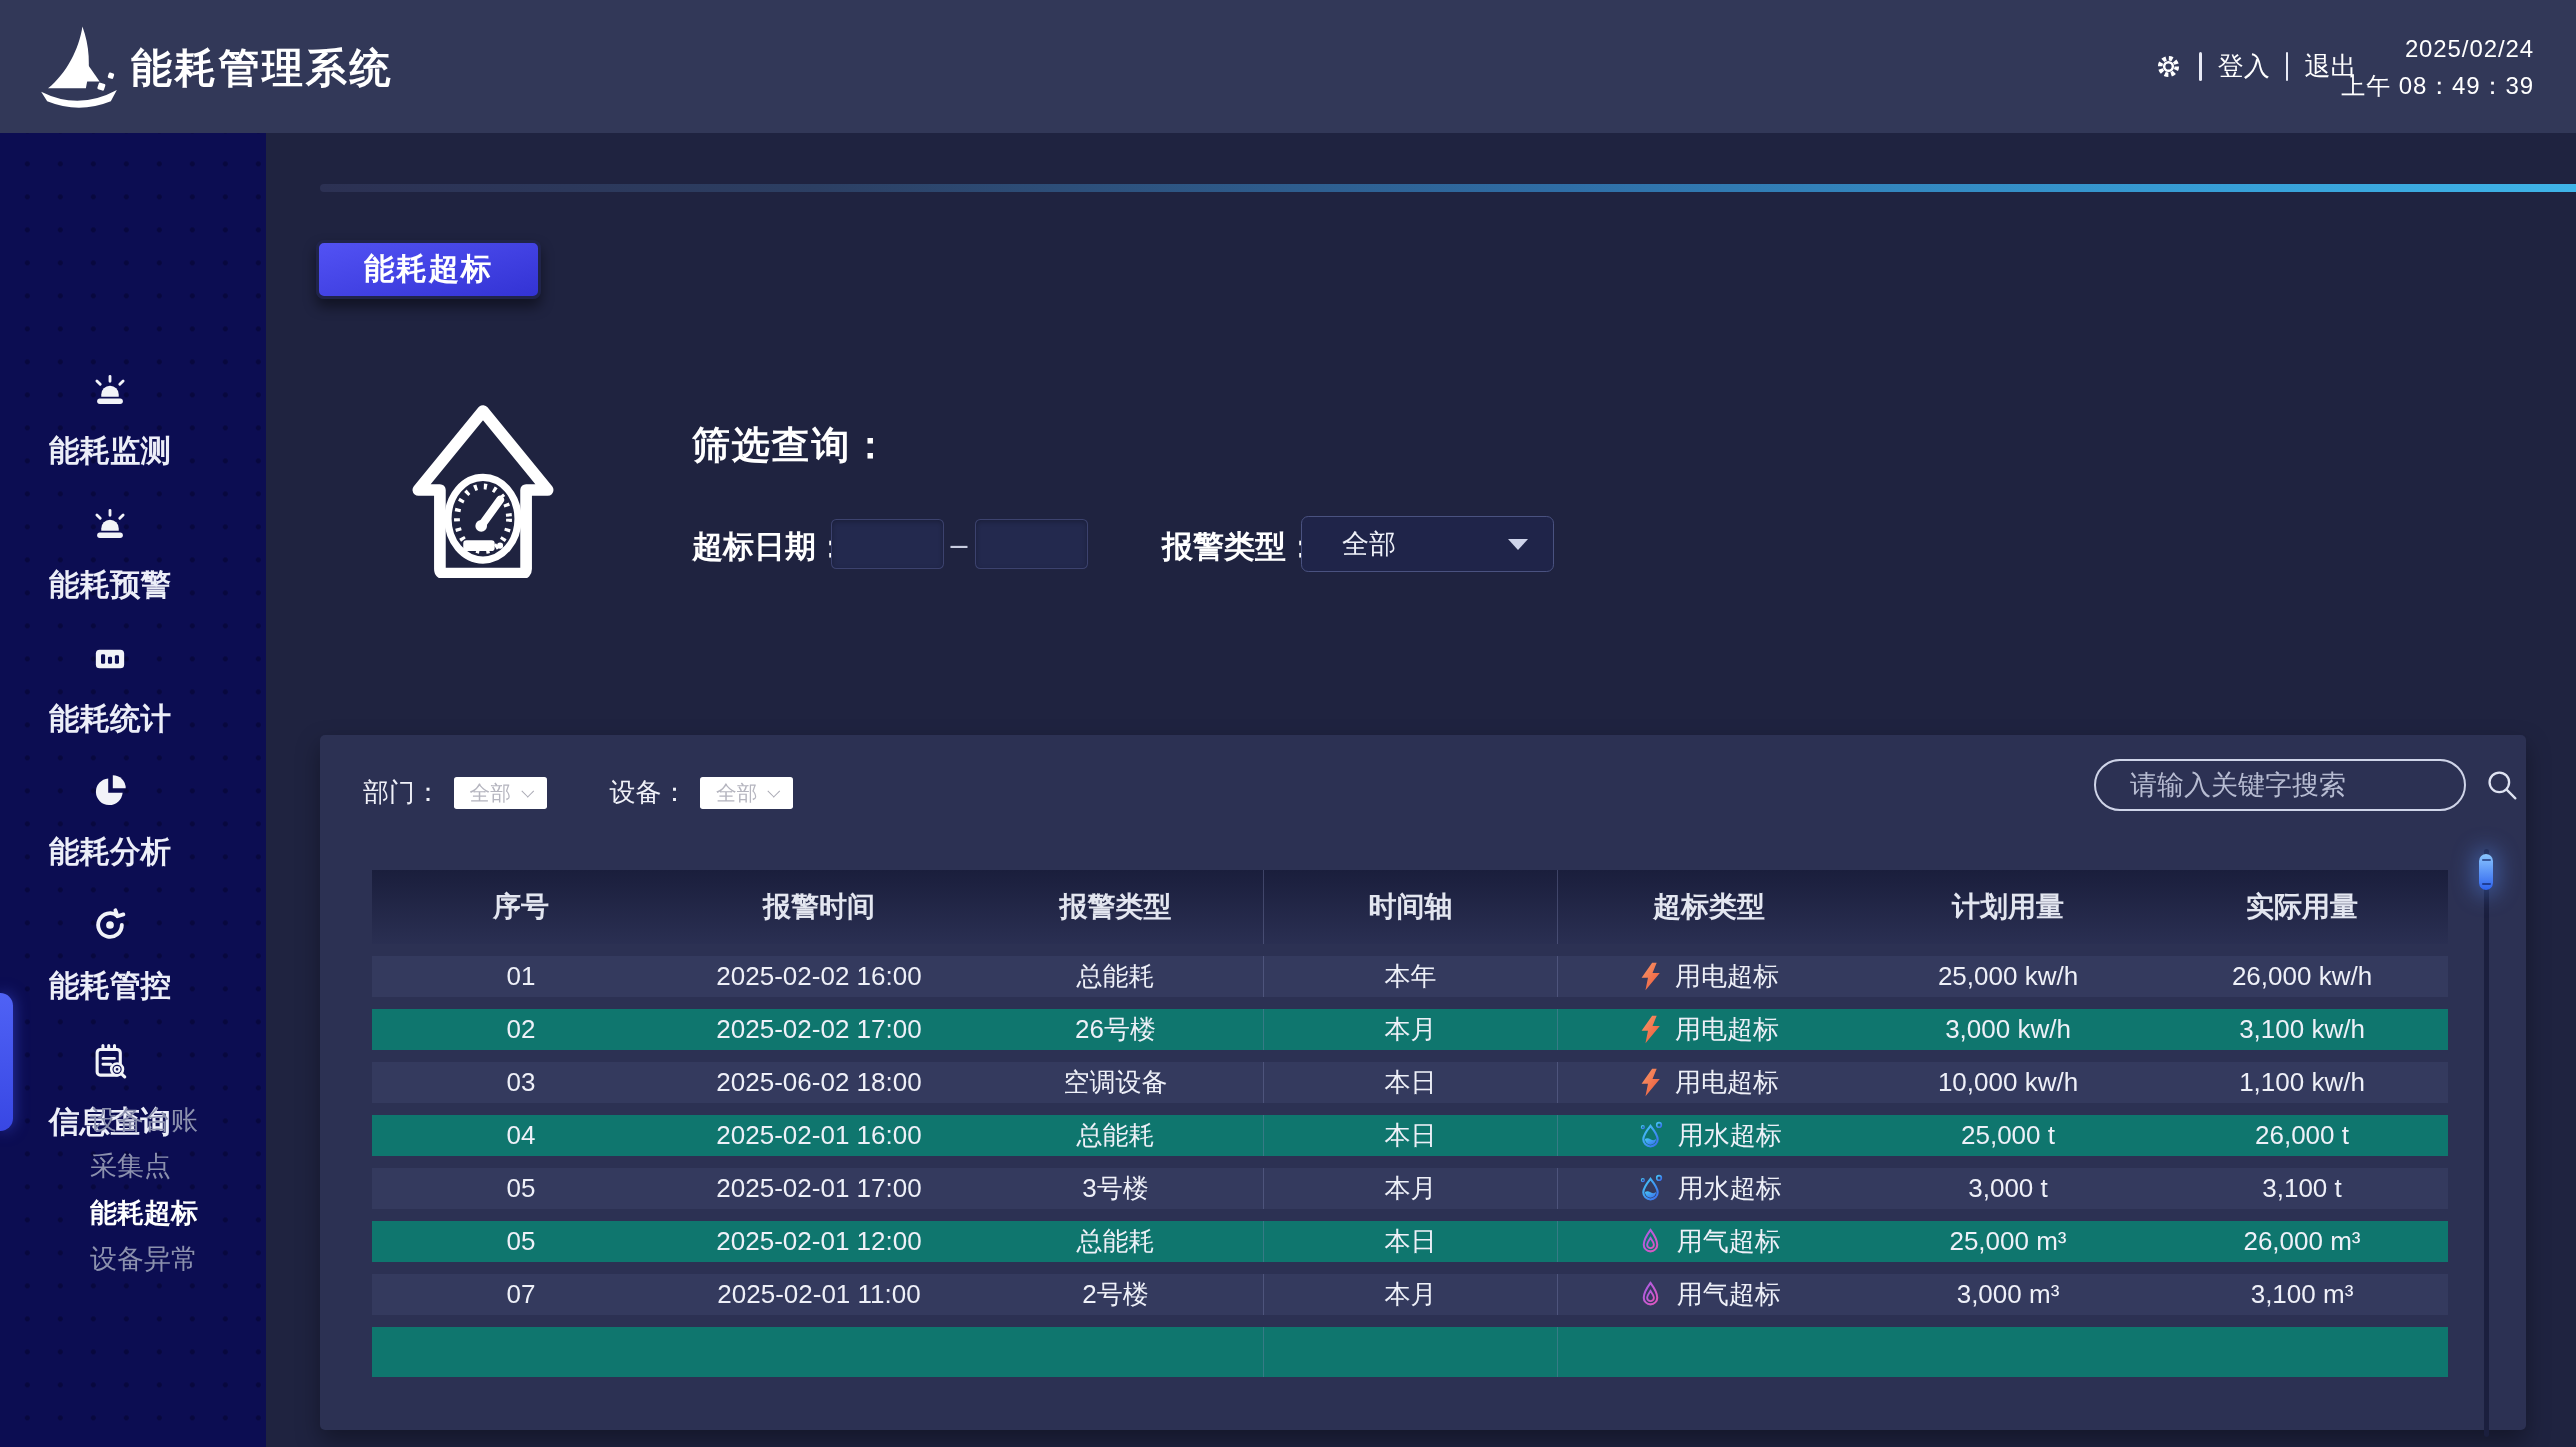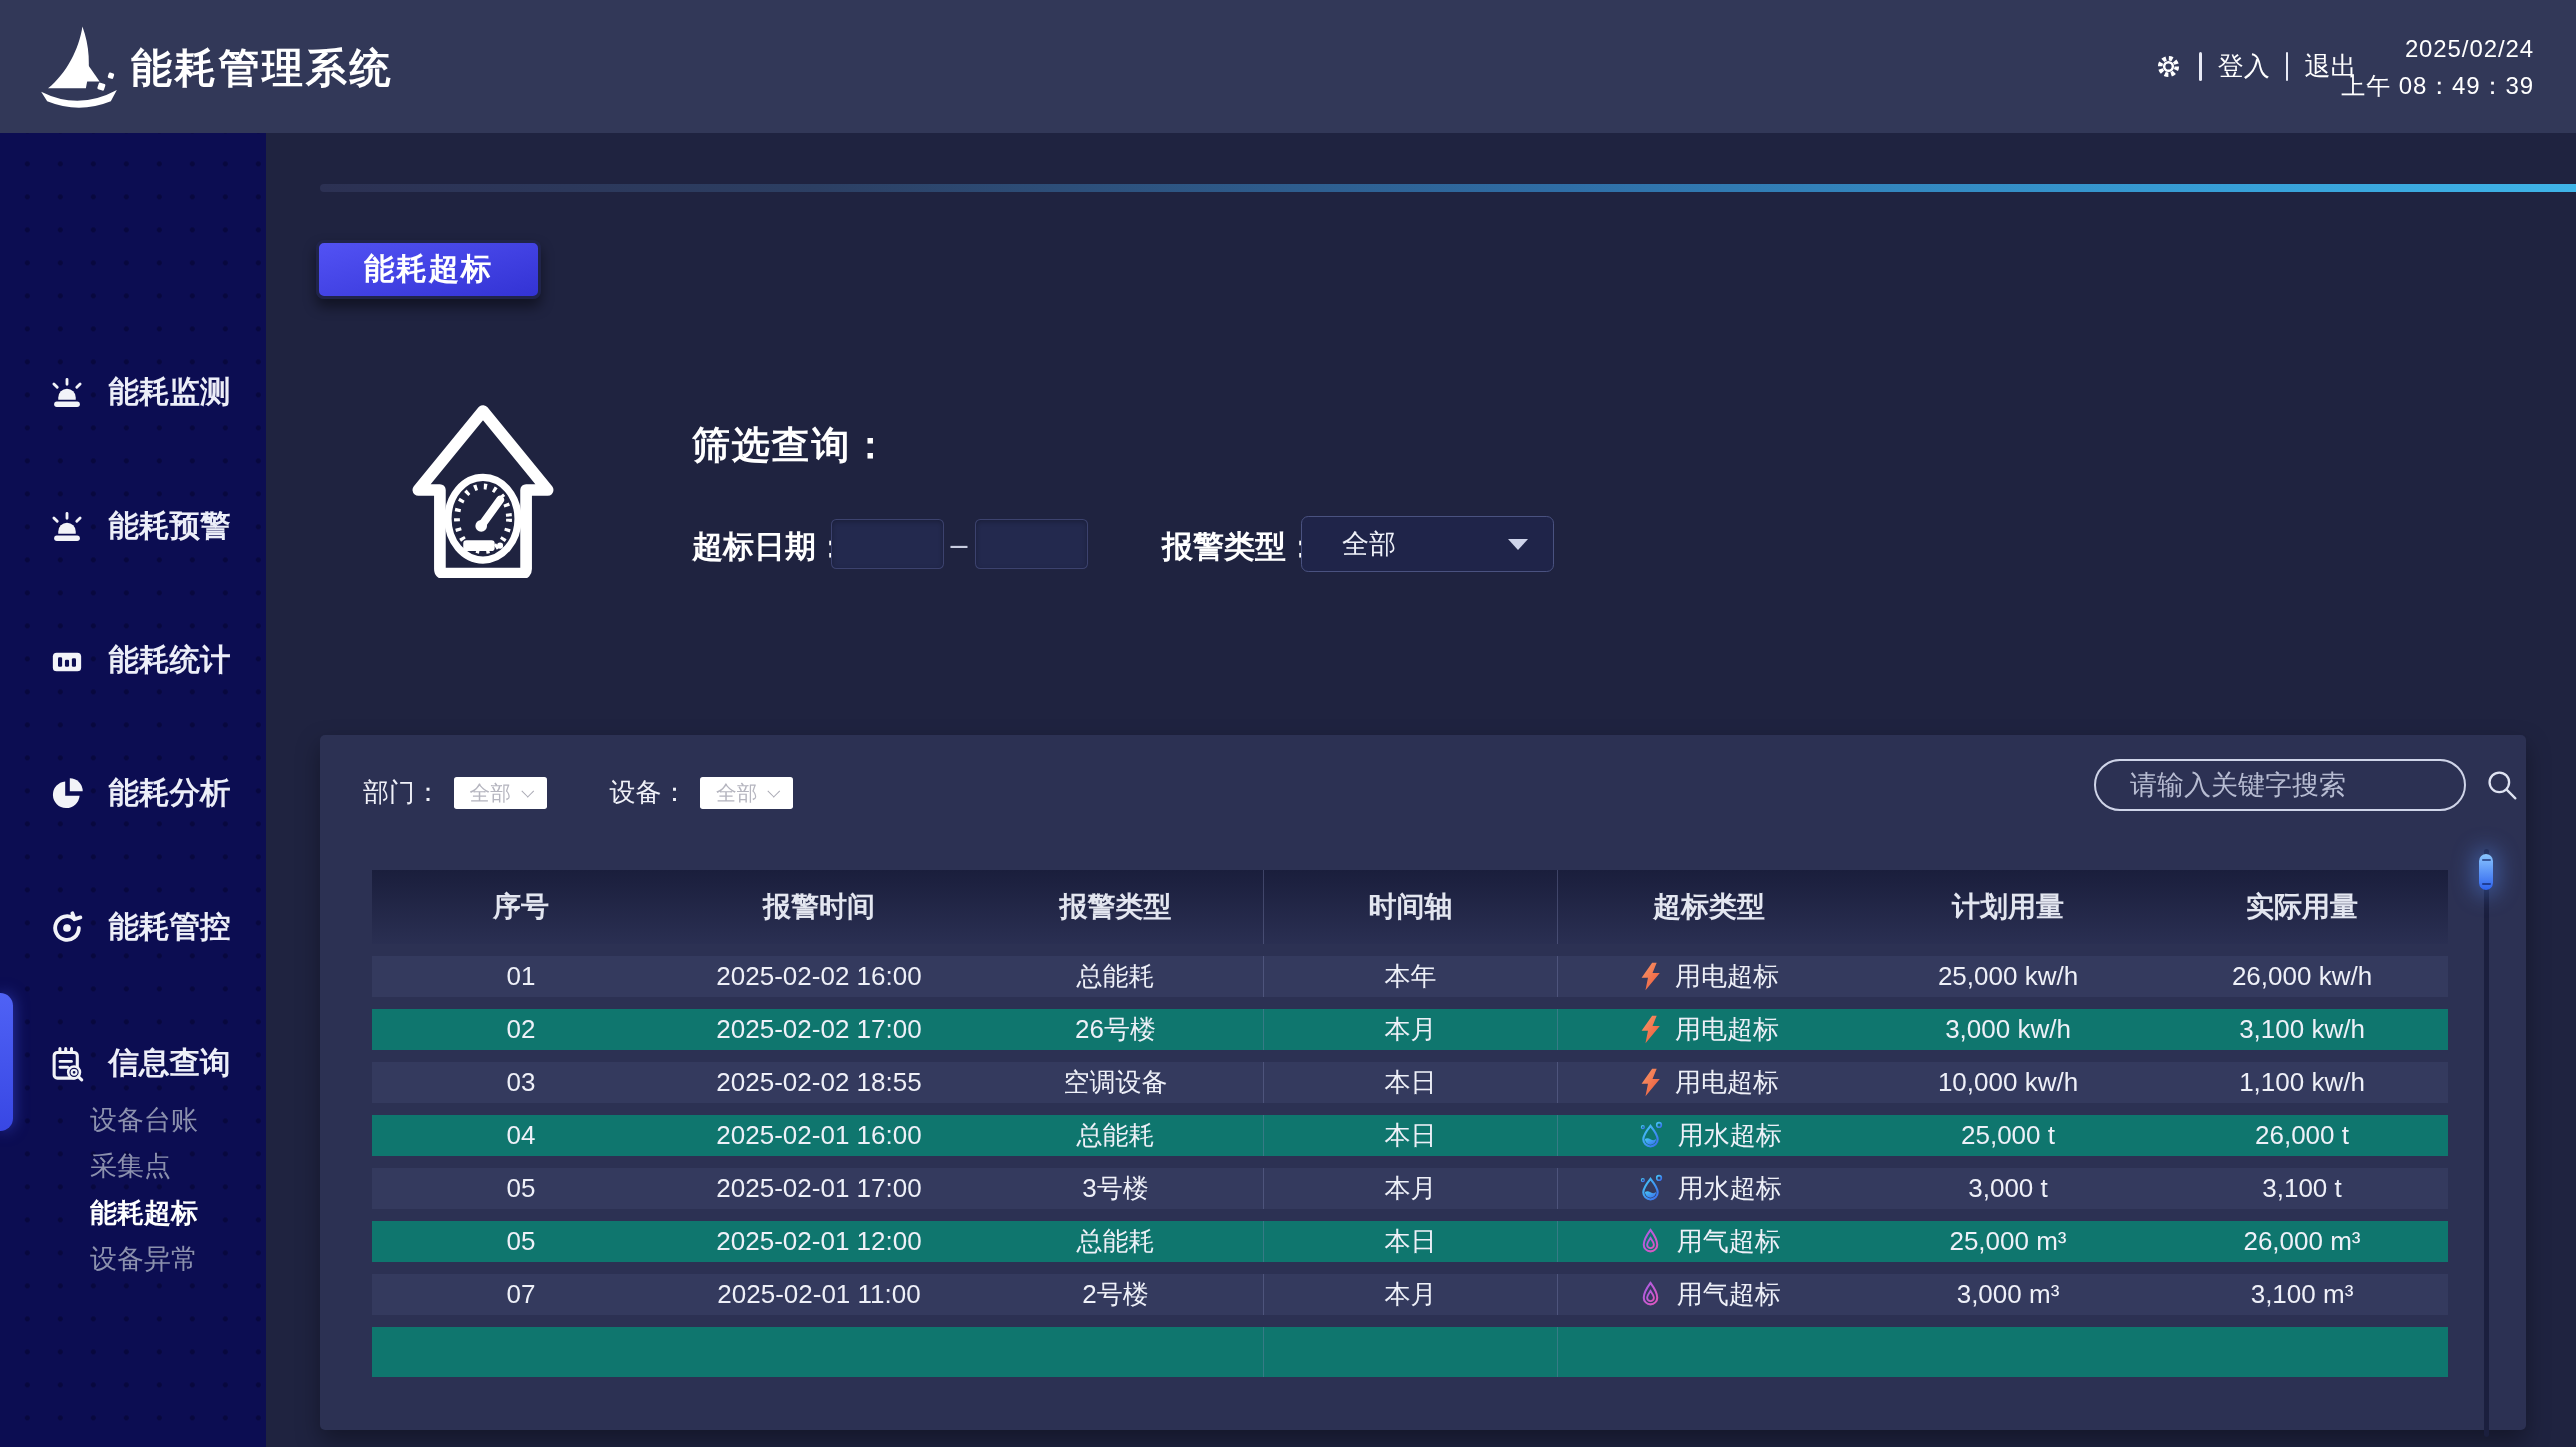--- a/index.html
+++ b/index.html
@@ -11,21 +11,21 @@
   .logo{position:absolute;left:36px;top:20px;width:86px;height:92px;}
   .app-title{position:absolute;left:131px;top:41px;font-size:41px;font-weight:700;color:#ffffff;letter-spacing:2.7px;}
   .top-actions{position:absolute;left:2154px;top:0;height:133px;display:flex;align-items:center;gap:16px;}
   .top-actions .sep{width:2.7px;height:29px;background:#e8eaf5;border-radius:1.8px;}
   .top-link{font-size:26px;color:#ffffff;cursor:pointer;}
   .datetime{position:absolute;right:42px;top:30px;text-align:right;color:#ffffff;font-size:24px;line-height:37px;letter-spacing:0.9px;}
 
   
   .sidebar{position:absolute;left:0;top:133px;width:266px;height:1315px;background:#0c0d52;
     background-image:radial-gradient(circle,#08083e 2.2px,transparent 2.7px);background-size:33px 33px;background-position:10.8px 14.4px;}
-  .nav-item{position:absolute;left:49px;display:flex;align-items:center;gap:23.4px;color:#eceef8;font-size:30.5px;font-weight:600;cursor:pointer;white-space:nowrap;}
+  .nav-item{position:absolute;left:49px;display:flex;align-items:center;gap:23.4px;color:#eceef8;font-size:30.5px;font-weight:600;cursor:pointer;white-space:nowrap;flex-direction:column;}
   .nav-item svg{flex:0 0 auto;}
   .sub-item{position:absolute;left:90px;font-size:27px;color:#8c91ae;cursor:pointer;white-space:nowrap;}
   .sub-item.active{color:#ffffff;font-weight:600;}
   .active-indicator{position:absolute;left:0;top:860px;width:12.6px;height:138px;border-radius:0 12.6px 12.6px 0;
     background:linear-gradient(180deg,#4f62f5,#3847e4);box-shadow:0 0 14.4px rgba(70,90,245,.55);}
 
   
   .progress-line{position:absolute;left:320px;top:184px;width:2256px;height:8px;border-radius:4.5px 0 0 4.5px;
     background:linear-gradient(90deg,#2c3153 0%,#2c3f63 22%,#2f6ea6 55%,#37a0d8 85%,#3fb4e8 100%);}
   .page-tab{position:absolute;left:316px;top:240px;width:225px;height:59px;border-radius:8px;
@@ -288,21 +288,21 @@
               </svg>
             </span>
           <span>用电超标</span>
         </div>
         <div class="td">3,000 kw/h</div>
         <div class="td">3,100 kw/h</div>
       </div>
 
       <div class="tr r-light grid7">
         <div class="td">03</div>
-        <div class="td">2025-02-02 18:55</div>
+        <div class="td">2025-06-02 18:00</div>
         <div class="td">空调设备</div>
         <div class="td">本日</div>
         <div class="td td-over">
           <span class="oicon">
               <svg width="23.4" height="29" viewBox="0 0 24 30">
                 <path d="M13.5 0.8 L2.6 16.4 H9.2 L6.6 29.2 L21.4 11.4 H13.9 L18.2 0.8 Z" fill="url(#gb)"></path>
               </svg>
             </span>
           <span>用电超标</span>
         </div>

